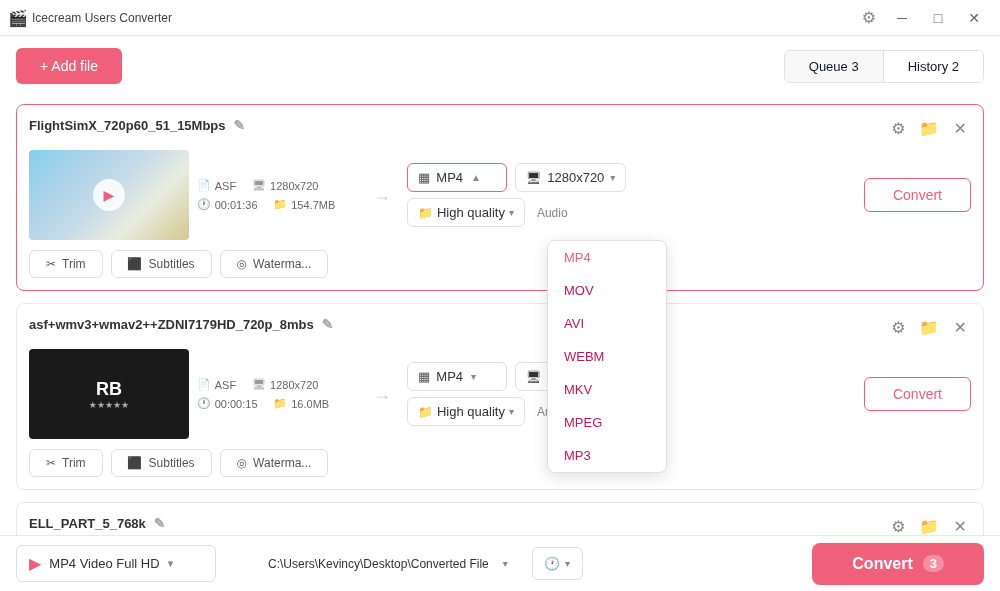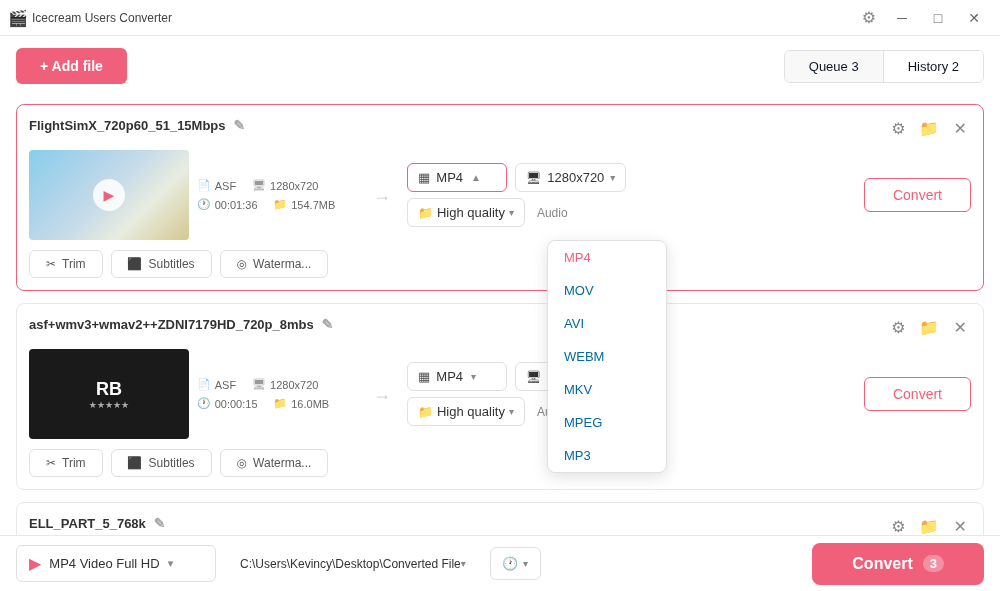--- a/index.html
+++ b/index.html
@@ -68,21 +68,21 @@
       background: #f0607a;
       color: #fff;
       border: none;
       border-radius: 6px;
       padding: 10px 24px;
       font-size: 14px;
       cursor: pointer;
       display: flex;
       align-items: center;
       gap: 8px;
-      font-weight: 700;
+      font-weight: 400;
     }
 
     .tab-group {
       display: flex;
       border-radius: 6px;
       overflow: hidden;
       border: 1px solid #e0e0e0;
     }
     .tab-btn {
       padding: 8px 24px;
@@ -327,21 +327,21 @@
       border: 1px solid #e0e0e0;
       border-radius: 8px;
       box-shadow: 0 4px 16px rgba(0,0,0,0.12);
       z-index: 100;
       min-width: 120px;
       overflow: hidden;
     }
     .dropdown-item {
       padding: 9px 16px;
       font-size: 13px;
-      color: #0369a1;
+      color: #be185d;
       cursor: pointer;
       display: flex;
       align-items: center;
     }
     .dropdown-item.selected {
       color: #f0607a;
       font-weight: 500;
     }
 
     
@@ -384,24 +384,25 @@
       gap: 2px;
       margin-left: 16px;
     }
     .save-label {
       font-size: 10px;
       color: #888;
     }
     .save-path {
       display: flex;
       align-items: center;
-      gap: 0;
+      gap: 14px;
       font-size: 12px;
       color: #333;
       cursor: pointer;
+      margin-left: 28px;
     }
 
     .history-btn {
       border: 1px solid #e0e0e0;
       background: #fff;
       border-radius: 6px;
       padding: 8px 12px;
       cursor: pointer;
       display: flex;
       align-items: center;

